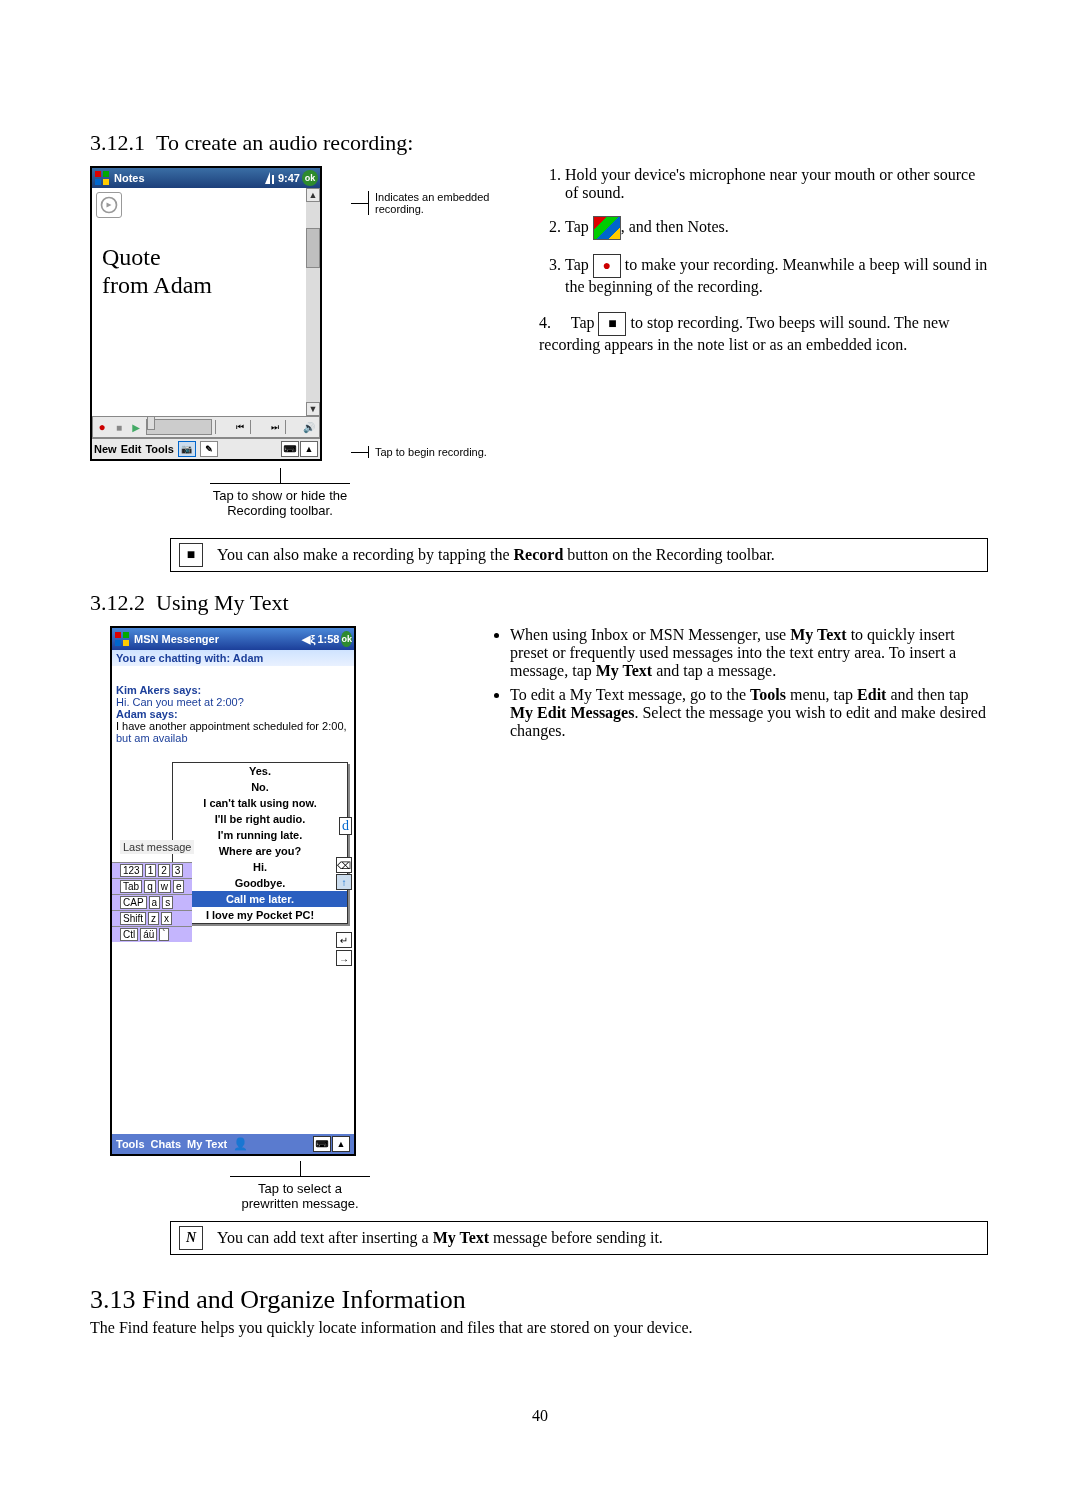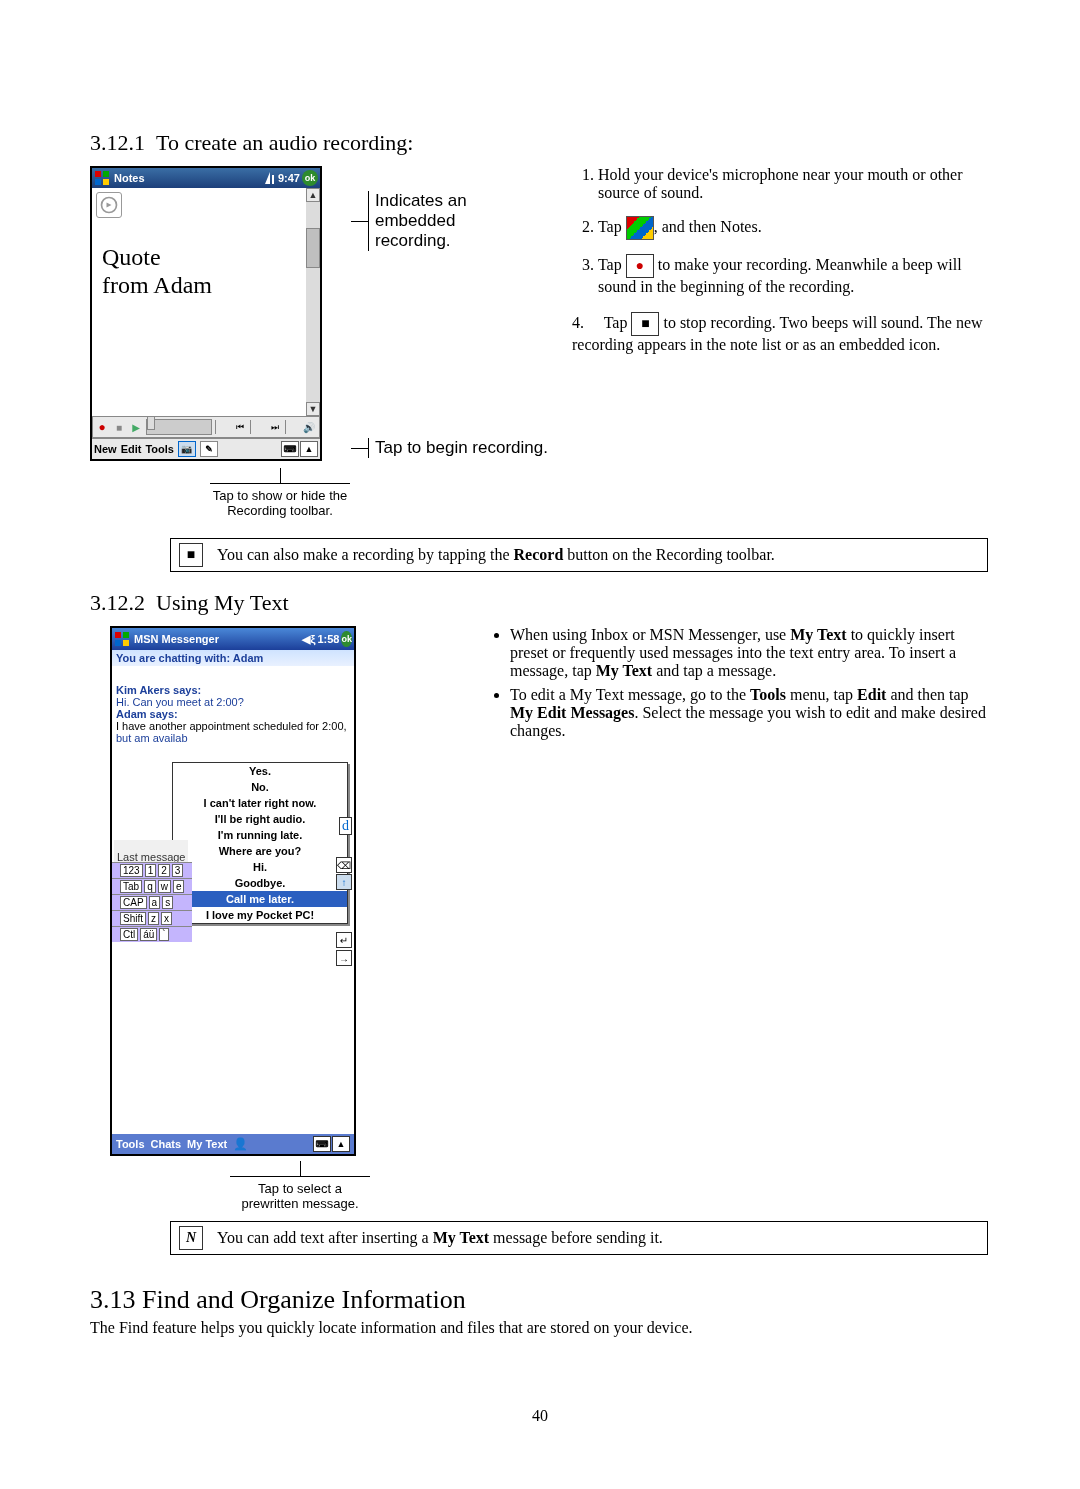--- a/index.html
+++ b/index.html
@@ -31,21 +31,21 @@
   }
   .col-left {
     flex: 0 0 auto;
   }
   .col-right {
     flex: 1 1 auto;
     font-size: 16px;
   }
   .callout-line {
     font-family: Arial, sans-serif;
-    font-size: 17px;
+    font-size: 11px;
     border-left: 1px solid #000;
     padding-left: 6px;
     margin-left: 0;
     position: relative;
   }
   .callout-line::before {
     content: "";
     position: absolute;
     left: -18px;
     top: 50%;
@@ -404,35 +404,35 @@
           <div class="name">Adam says:</div>
           <div>I have another appointment scheduled for 2:00,</div>
           <div style="display:flex;">
             <span style="color:#1c3f9a;">but am availab</span>
           </div>
         </div>
         <div style="position:relative;">
           <div class="mytext-popup">
             <div>Yes.</div>
             <div>No.</div>
-            <div>I can't later right now.</div>
+            <div>I can't talk using now.</div>
             <div>I'll be right audio.</div>
             <div>I'm running late.</div>
             <div>Where are you?</div>
             <div>Hi.</div>
             <div>Goodbye.</div>
             <div class="hl">Call me later.</div>
             <div>I love my Pocket PC!</div>
           </div>
           <div style="position:absolute; right:2px; top:55px; font-family:'Times New Roman'; font-size:14px; color:#06c; border:1px solid #333; padding:0 2px; background:#fff;">d</div>
           <div style="position:absolute; right:2px; top:95px; width:14px; height:14px; border:1px solid #333; background:#fff; display:flex; align-items:center; justify-content:center; font-size:10px;">⌫</div>
           <div style="position:absolute; right:2px; top:112px; width:14px; height:14px; border:1px solid #333; background:#cde; display:flex; align-items:center; justify-content:center; font-size:10px; color:#06c;">↑</div>
           <div style="position:absolute; right:2px; top:170px; width:14px; height:14px; border:1px solid #333; background:#fff; display:flex; align-items:center; justify-content:center; font-size:10px;">↵</div>
           <div style="position:absolute; right:2px; top:188px; width:14px; height:14px; border:1px solid #333; background:#fff; display:flex; align-items:center; justify-content:center; font-size:10px;">→</div>
-          <div style="position:absolute; left:2px; top:78px; background:#f0f0f0; font-size:11px; padding:11px 3px;" class="lastmsg">Last message</div>
+          <div style="position:absolute; left:8px; top:78px; background:#f0f0f0; font-size:11px; padding:1px 3px;" class="lastmsg">Last message</div>
 
           <div style="position:absolute; left:0; top:100px; display:flex; flex-direction:column; gap:0;">
             <div class="kb-edge">
               <span>123</span>
               <span>1</span>
               <span>2</span>
               <span>3</span>
             </div>
             <div class="kb-edge">
               <span>Tab</span>

